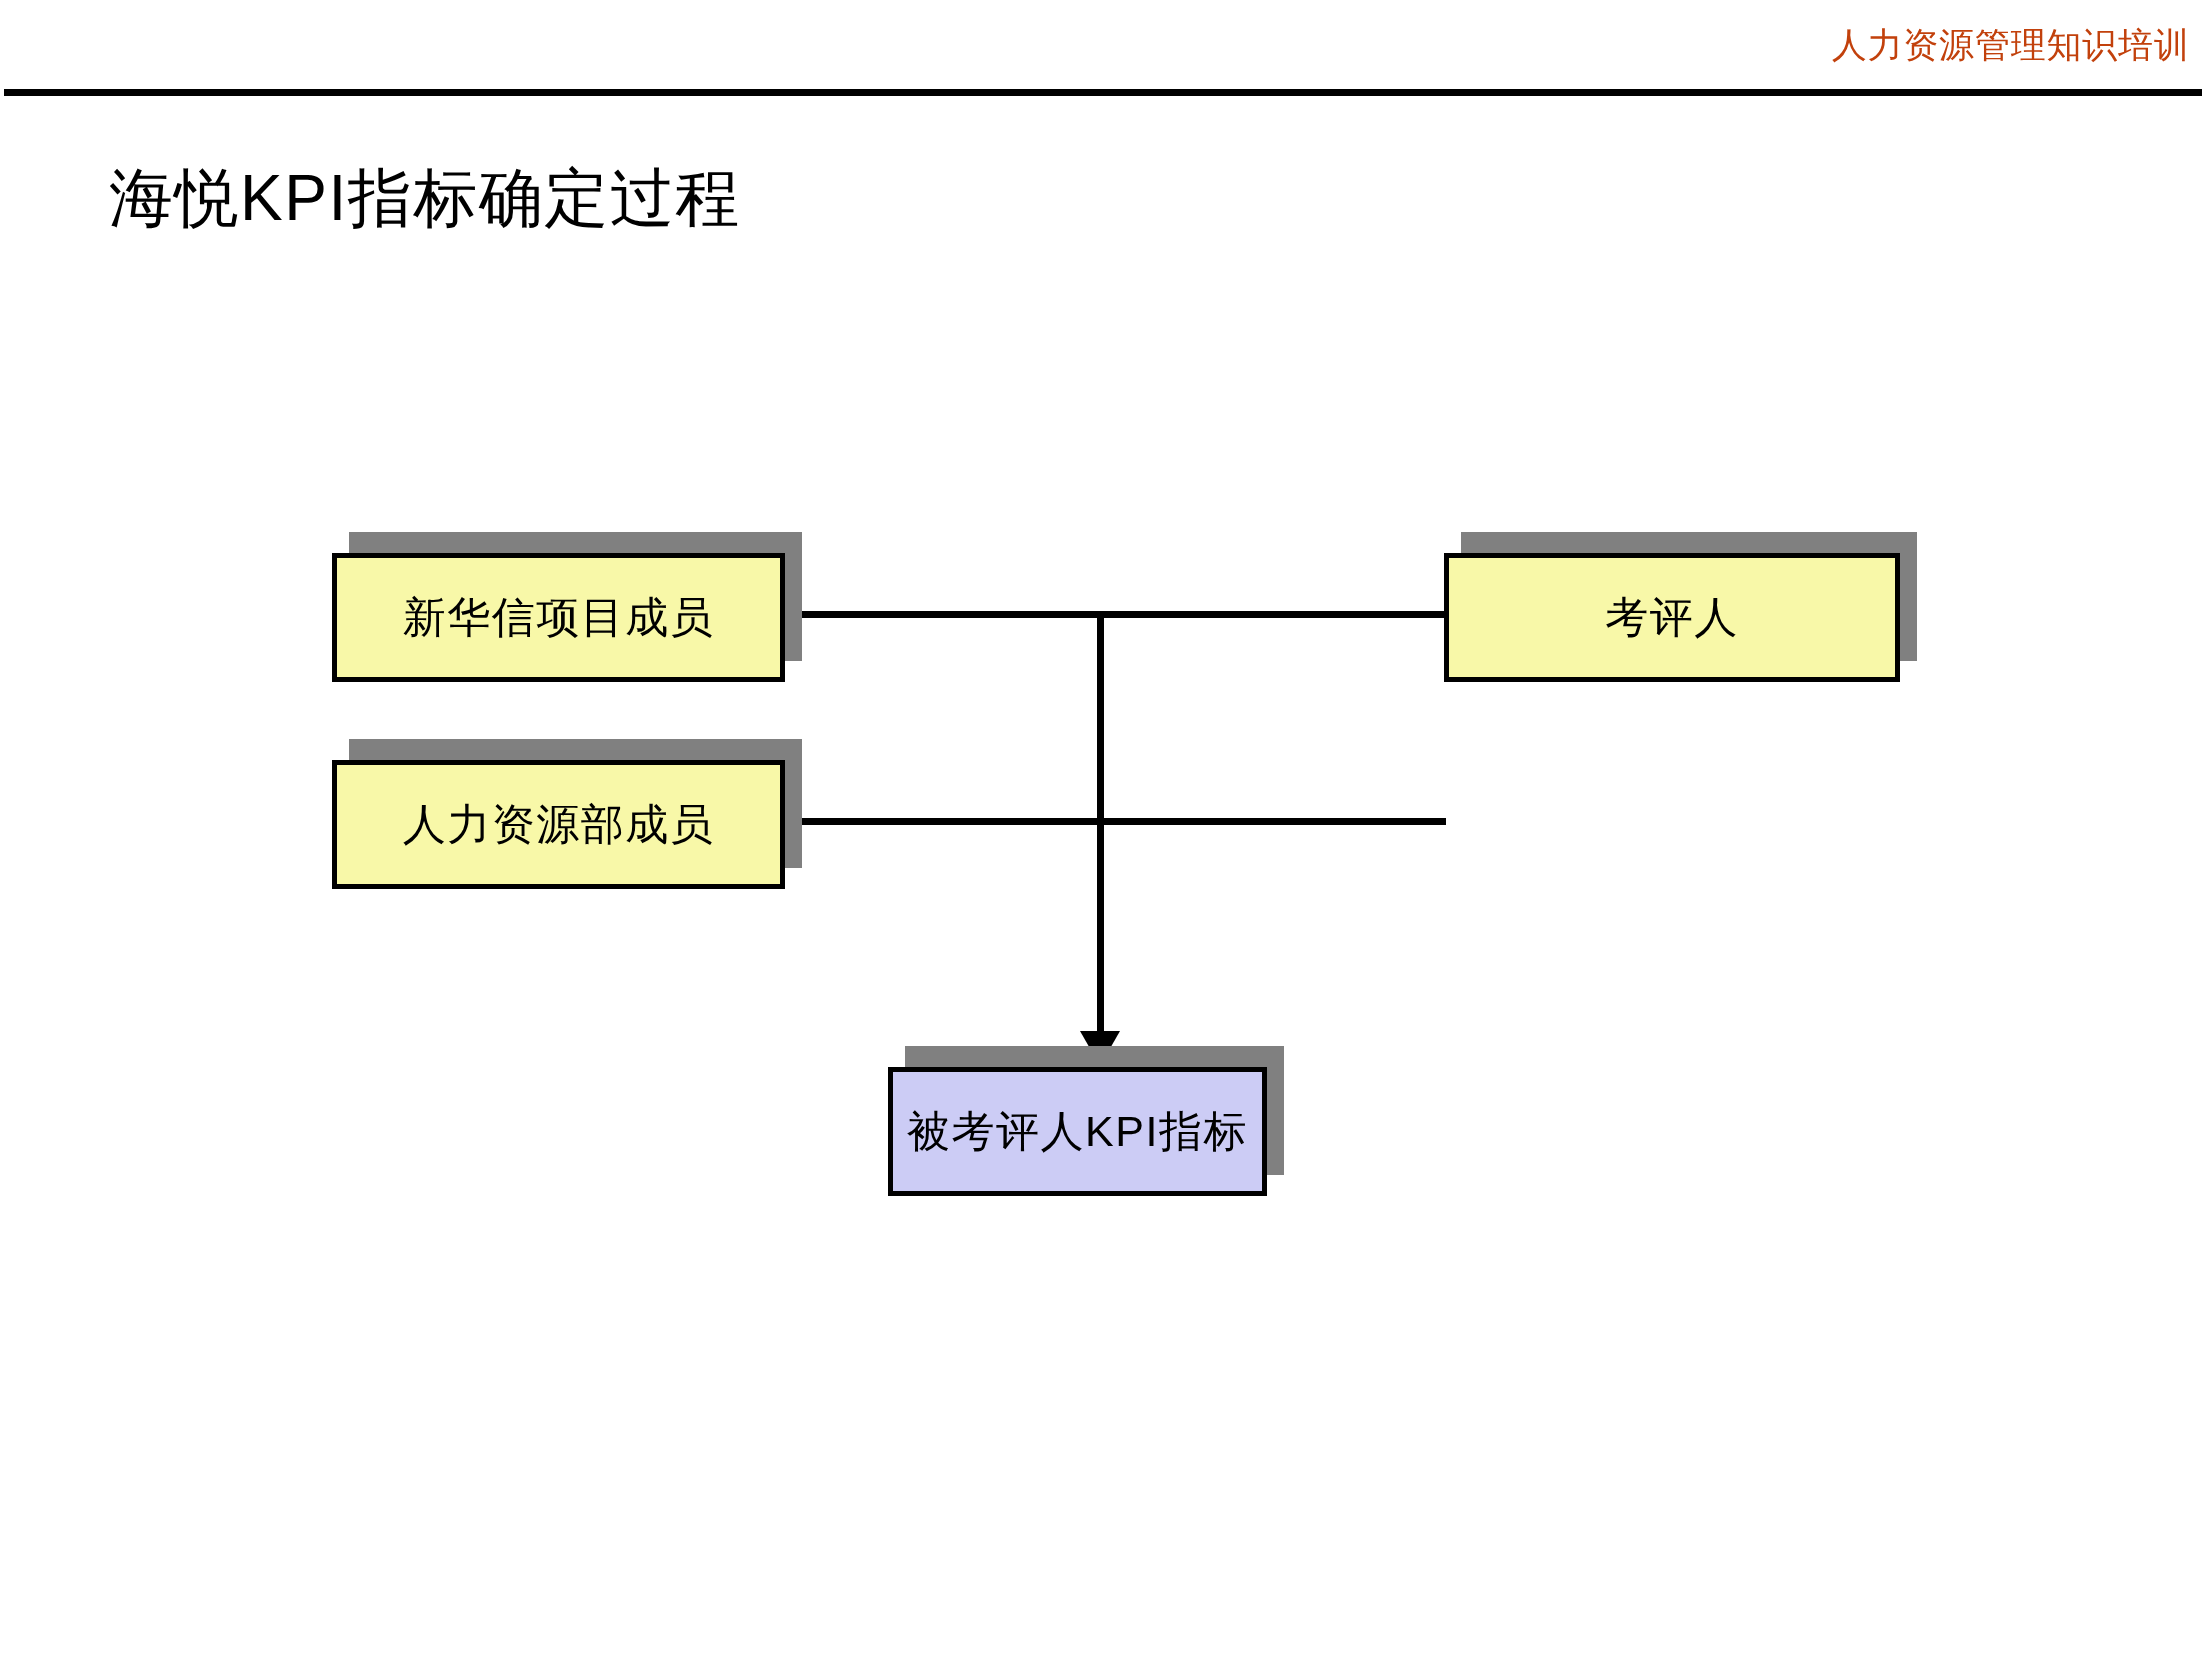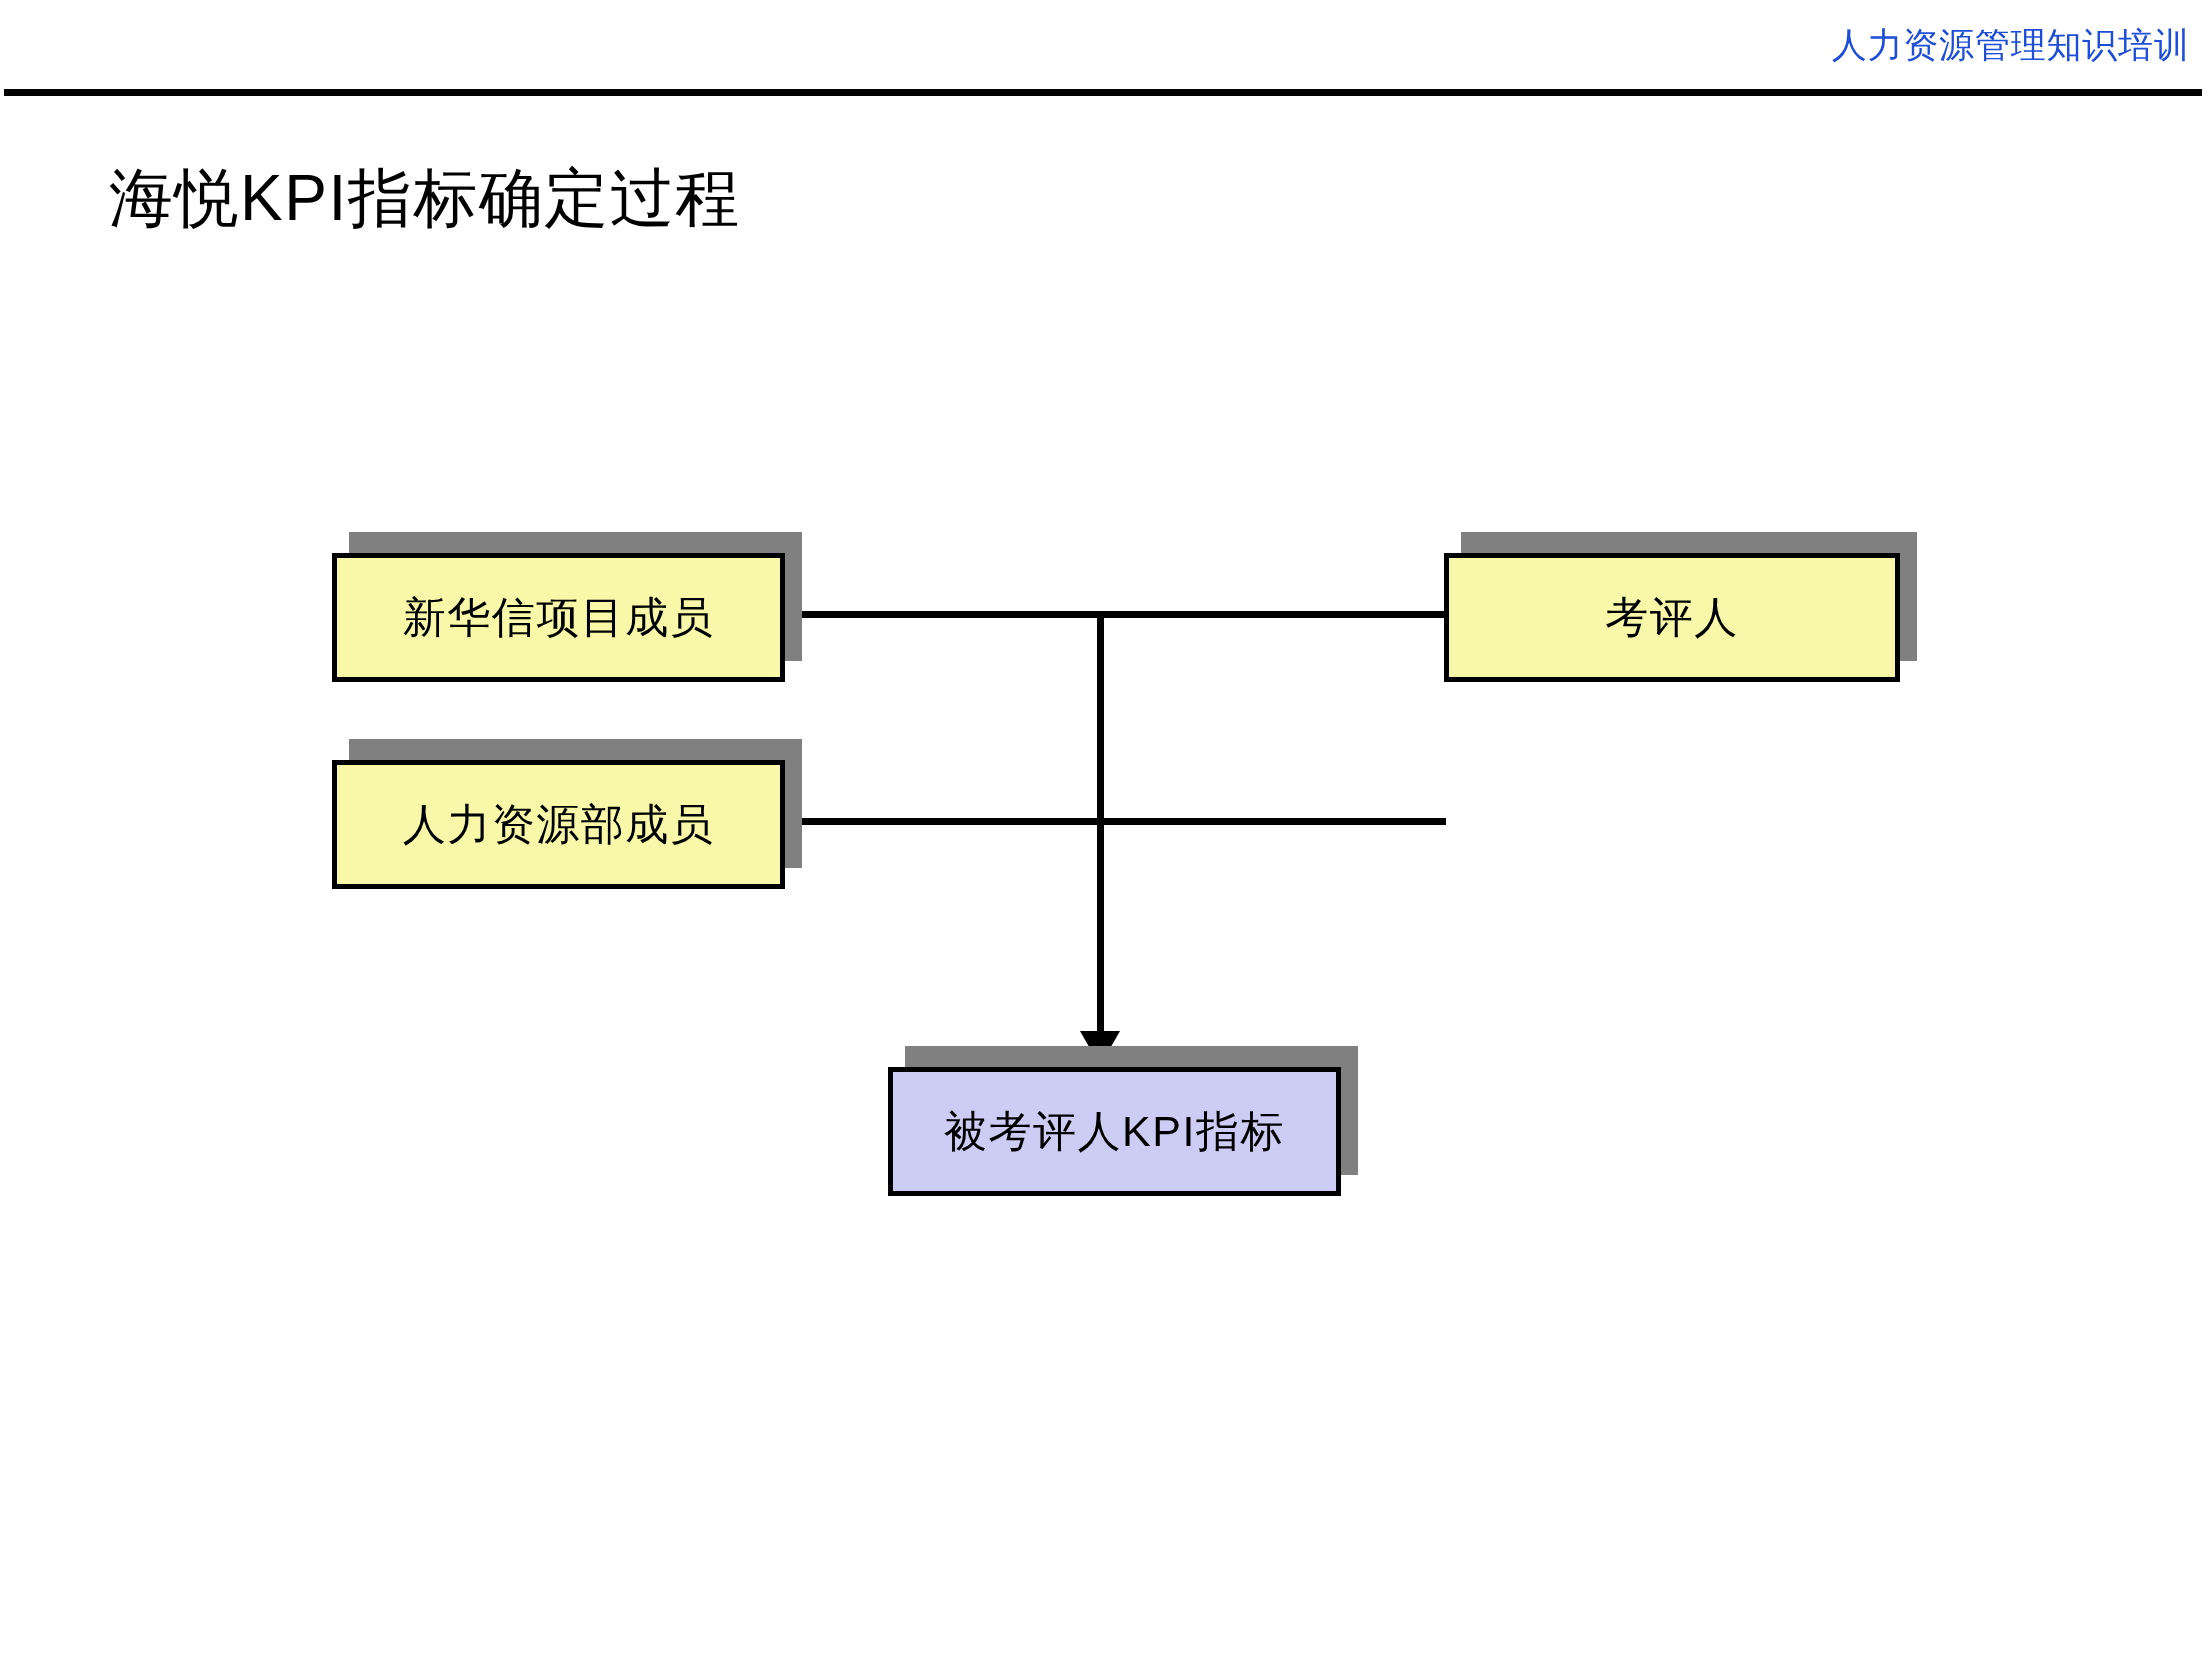--- a/index.html
+++ b/index.html
@@ -19,21 +19,21 @@
     overflow: hidden;
   }
 
   
   #header-text {
     position: absolute;
     right: 15.3px;
     top: 21.4px;
     font-size: 35px;
     line-height: 47px;
-    color: #1d4ed8;
+    color: #c2410c;
     letter-spacing: 0.8px;
     white-space: nowrap;
   }
   #header-rule {
     position: absolute;
     left: 3.8px;
     top: 89px;
     width: 2198px;
     height: 6.9px;
     background: #000000;
@@ -161,21 +161,21 @@
     </div>
 
     <div class="node" style="left:332px; top:760px; width:453px; height:129px;">
       <div class="shadow"></div>
       <div class="body fill-yellow">
         <span class="label">人力资源部成员</span>
       </div>
     </div>
 
 
-    <div class="node" style="left:888px; top:1067px; width:453px; height:129px;">
+    <div class="node" style="left:888px; top:1067px; width:379px; height:129px;">
       <div class="shadow"></div>
       <div class="body fill-purple">
         <span class="label">被考评人KPI指标</span>
       </div>
     </div>
 
   </div>
 
 
 </div>

